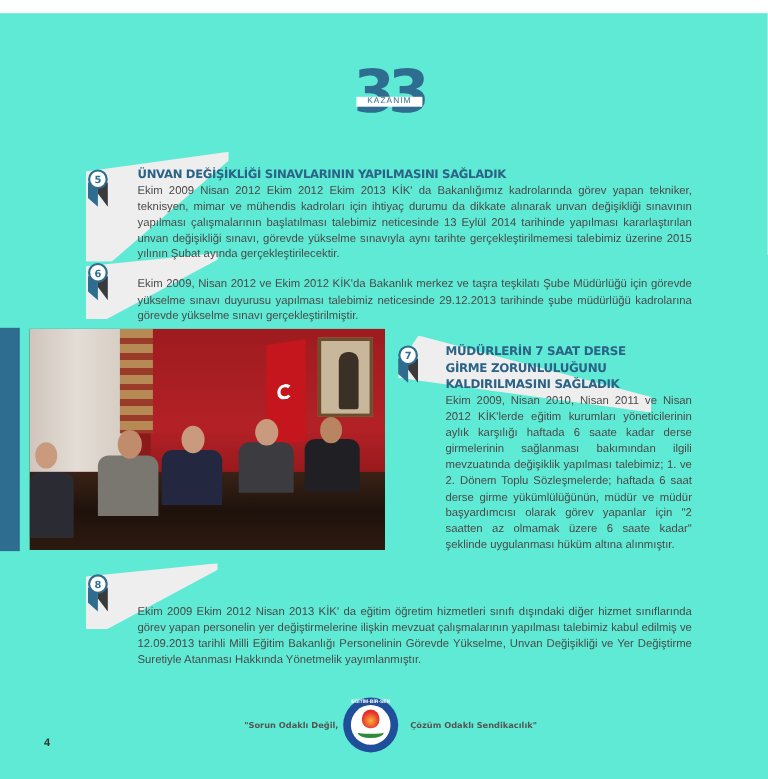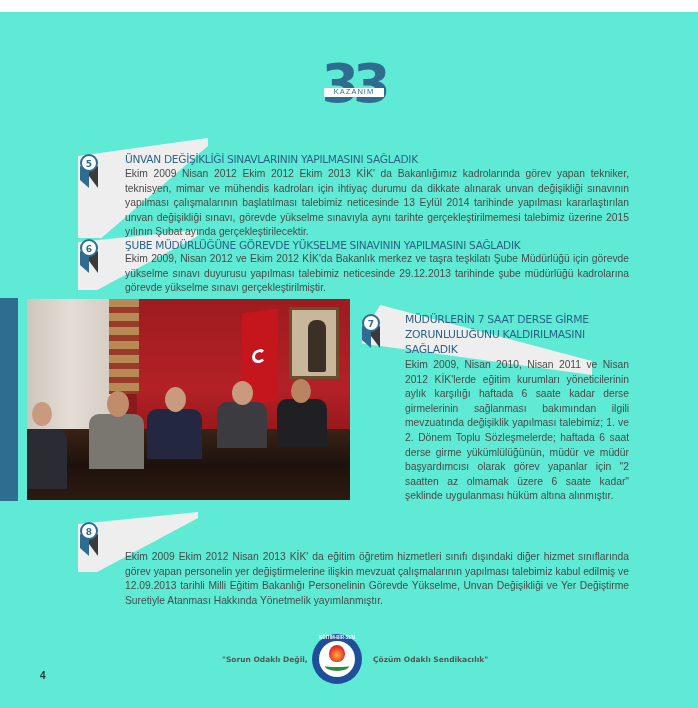--- a/index.html
+++ b/index.html
@@ -16,21 +16,21 @@
   .logo .band { position: absolute; left: 6px; top: 26px; width: 60px; height: 9px; background: #fff; }
   .logo .label { position: absolute; left: 6px; top: 25px; width: 60px; text-align: center;
     font-size: 7.5px; color: #2f6d90; letter-spacing: 1px; line-height: 10px; }
 
   
   .wedge { position: absolute; background: #eeeeef; }
 
   
   .badge { position: absolute; width: 22px; height: 38px; }
 
-  .section-title { position: absolute; font-family: "DejaVu Sans", sans-serif; font-weight: normal;
+  .section-title { position: absolute; font-family: "DejaVu Sans", sans-serif; font-weight: bold;
     color: #2b6386; font-size: 10.6px; letter-spacing: -0.3px; line-height: 13px; }
   .section-body { position: absolute; font-size: 10.3px; line-height: 14.6px; color: #4a4a4a; text-align: justify; }
 
   .left-bar { position: absolute; left: 0; top: 286px; width: 18px; height: 203px; background: #2f6d90; }
 
   
   .photo { position: absolute; left: 27px; top: 287px; width: 323px; height: 201px; overflow: hidden; background: #8c1a1a; }
   .photo .wall-left { position: absolute; left: 0; top: 0; width: 85px; height: 130px; background: linear-gradient(90deg,#cfc5bc,#e4ddd5 50%,#d6cdc4); }
   .photo .curtain { position: absolute; left: 82px; top: 0; width: 30px; height: 95px;
     background: repeating-linear-gradient(180deg,#b78a55 0 8px,#9a3b2a 8px 14px); }
@@ -82,21 +82,20 @@
   <div class="section-body" style="left:125px;top:155px;width:504px;">Ekim 2009 Nisan 2012 Ekim 2012 Ekim 2013 KİK' da Bakanlığımız kadrolarında görev yapan tekniker, teknisyen, mimar ve mühendis kadroları için ihtiyaç durumu da dikkate alınarak unvan değişikliği sınavının yapılması çalışmalarının başlatılması talebimiz neticesinde 13 Eylül 2014 tarihinde yapılması kararlaştırılan unvan değişikliği sınavı, görevde yükselme sınavıyla aynı tarihte gerçekleştirilmemesi talebimiz üzerine 2015 yılının Şubat ayında gerçekleştirilecektir.</div>
 
   <div class="badge" style="left:78px;top:225px;">
     <svg width="22" height="38" viewBox="0 0 22 38">
       <polygon points="2,14 11,18 11,36 2,28" fill="#2f6d90"></polygon>
       <polygon points="11,18 20,14 20,36 11,24" fill="#3a3a3a"></polygon>
       <circle cx="11" cy="11" r="8" fill="#fff" stroke="#2f6d90" stroke-width="2"></circle>
       <text x="11" y="14.5" font-size="9" font-weight="bold" text-anchor="middle" fill="#2f6d90" font-family="DejaVu Sans, sans-serif">6</text>
     </svg>
   </div>
-  <div class="section-title" style="left:125px;top:227px;width:520px;">ŞUBE MÜDÜRLÜĞÜNE GÖREVDE YÜKSELME SINAVININ YAPILMASINI SAĞLADIK</div>
   <div class="section-body" style="left:125px;top:240px;width:504px;">Ekim 2009, Nisan 2012 ve Ekim 2012 KİK'da Bakanlık merkez ve taşra teşkilatı Şube Müdürlüğü için görevde yükselme sınavı duyurusu yapılması talebimiz neticesinde 29.12.2013 tarihinde şube müdürlüğü kadrolarına görevde yükselme sınavı gerçekleştirilmiştir.</div>
 
   <div class="left-bar"></div>
 
   <div class="photo">
     <div class="wall-left"></div>
     <div class="red-wall"></div>
     <div class="curtain"></div>
     <div class="portrait">
         <i></i>

